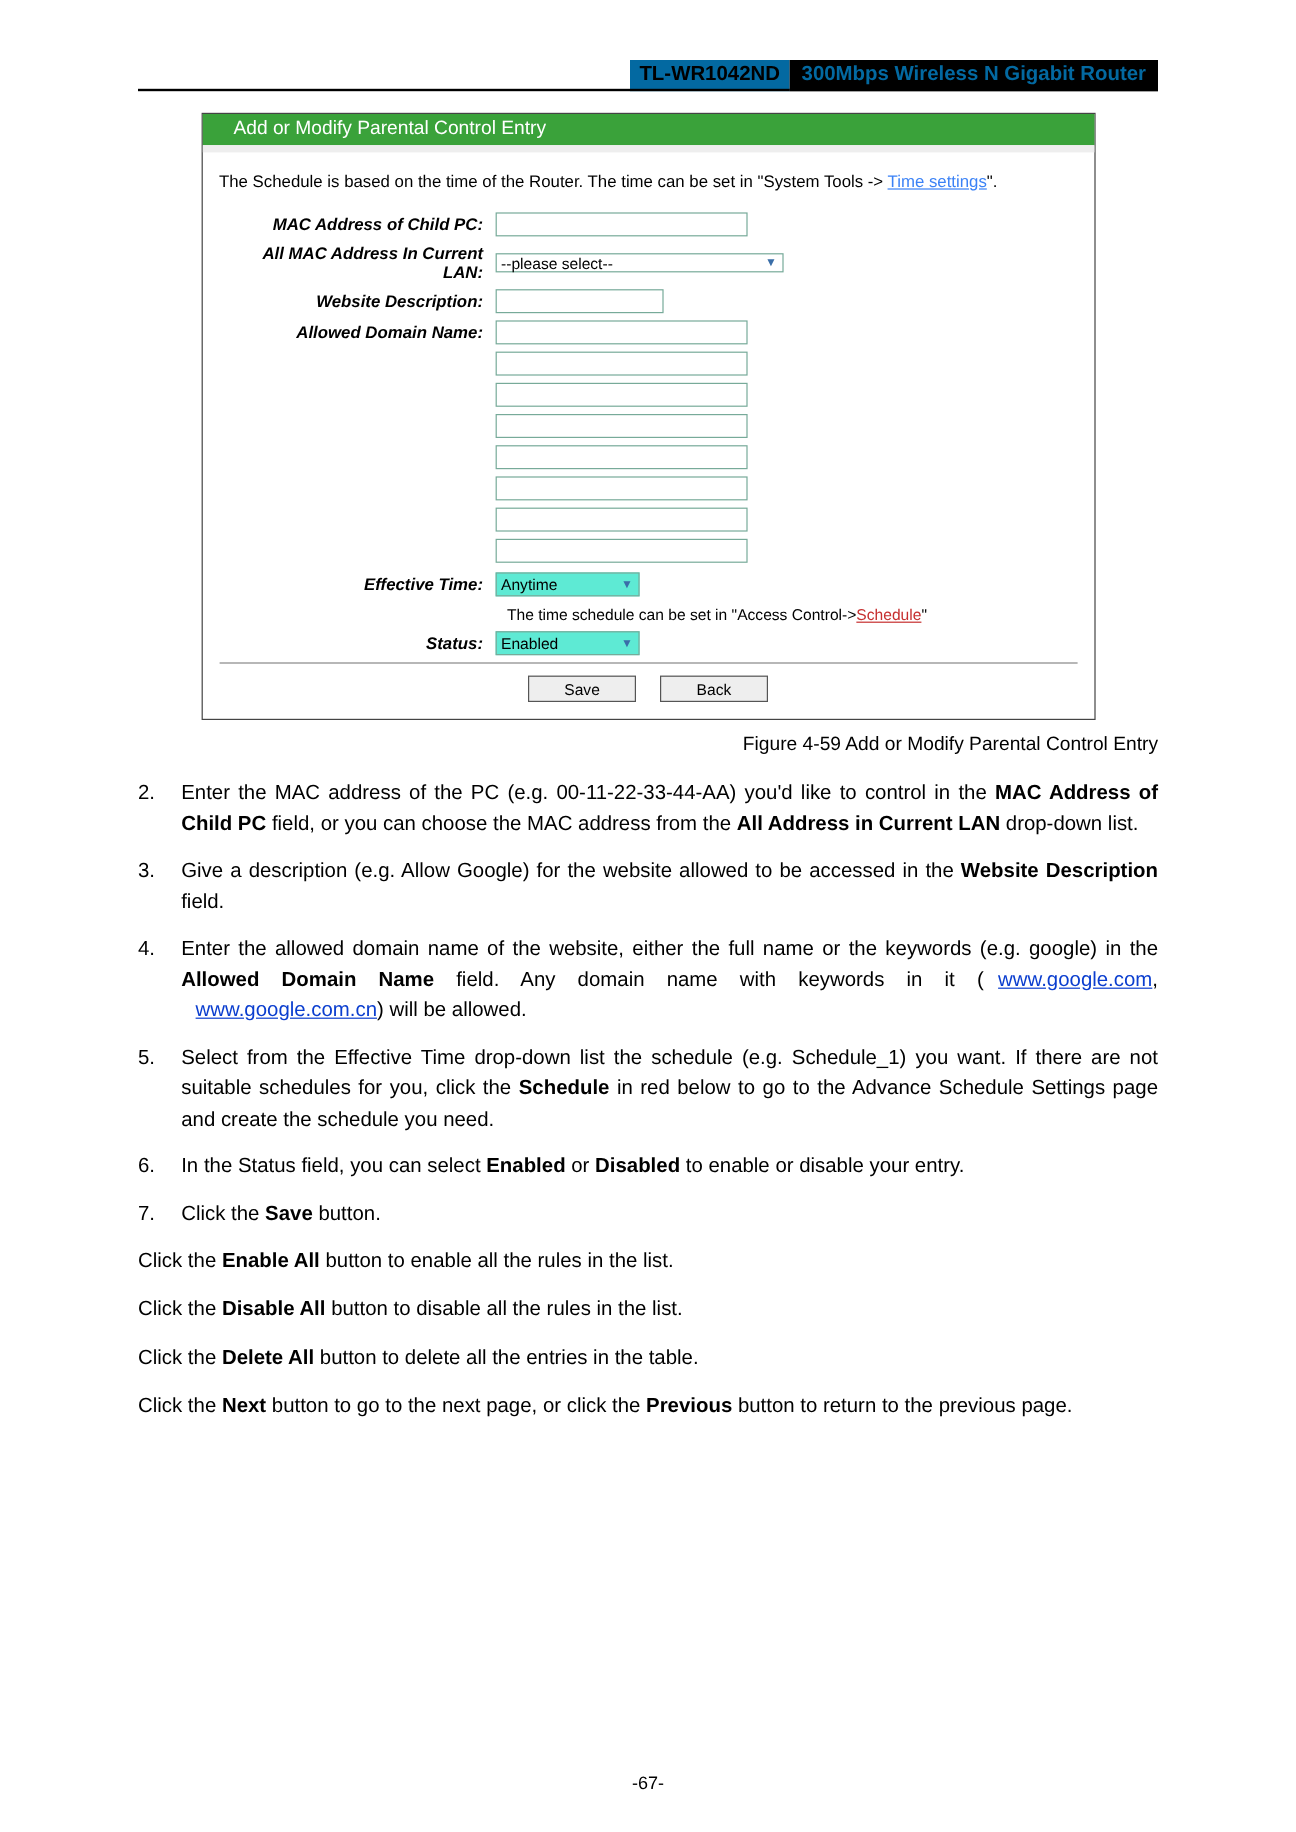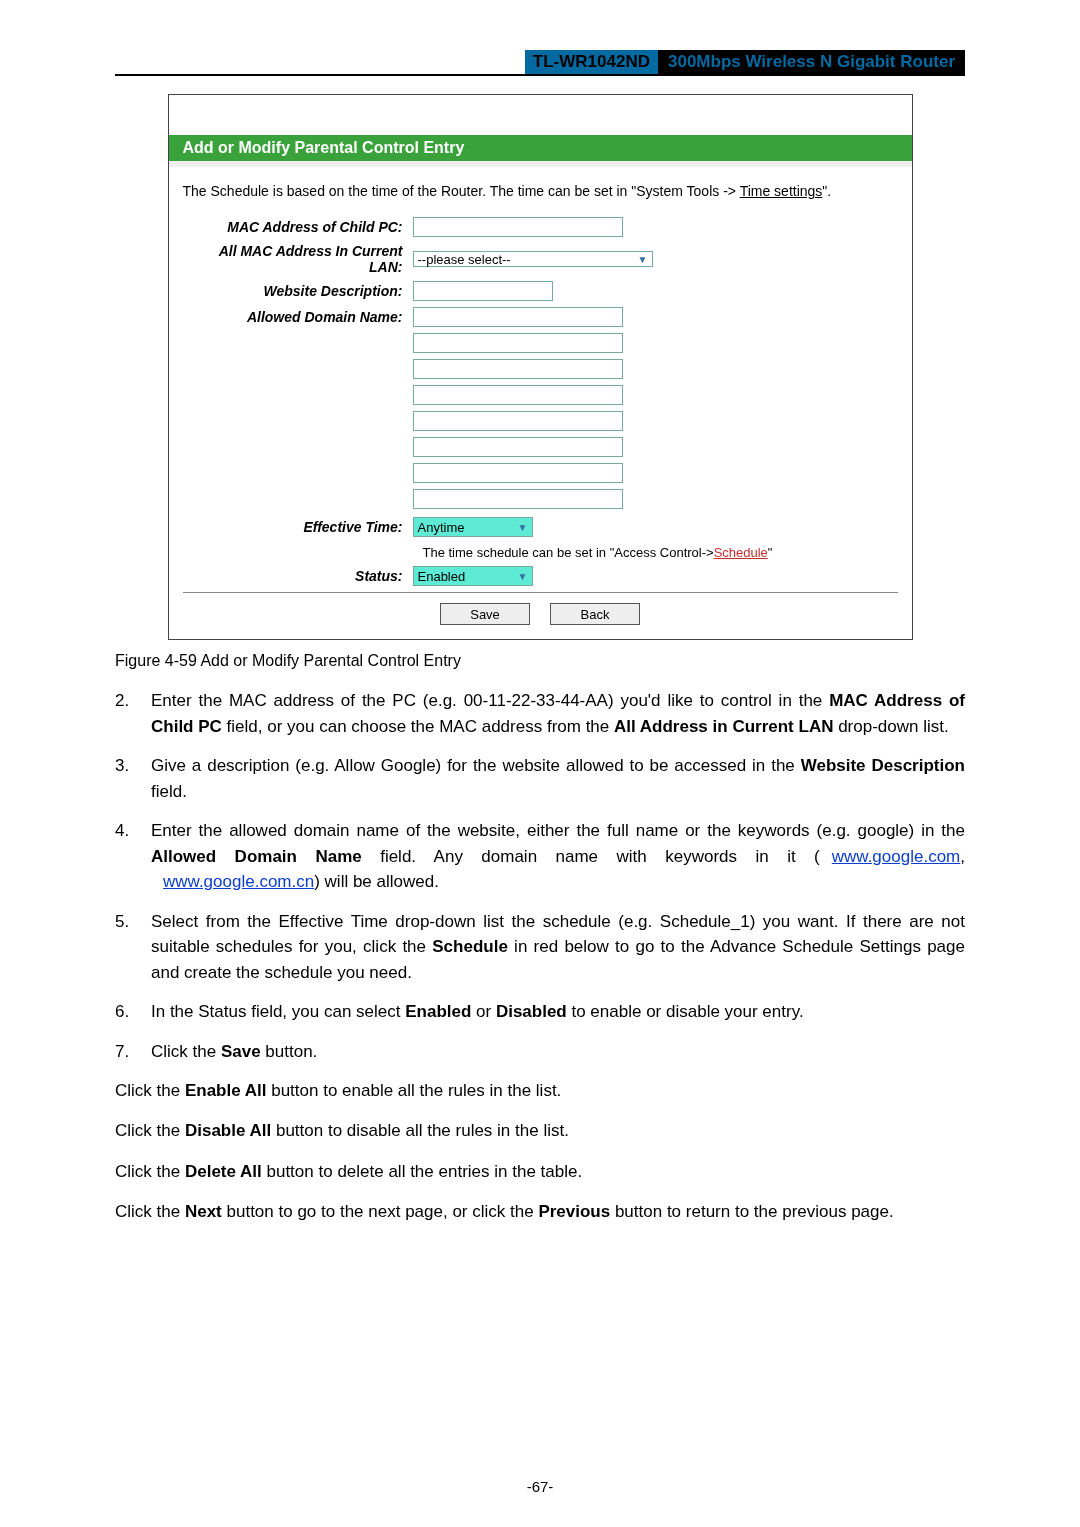--- a/index.html
+++ b/index.html
@@ -18,46 +18,45 @@
   .router-name { background: #000; color: #0369a1; font-weight: bold; font-size: 17px; padding: 2px 10px; border-bottom: 2px solid #000; }
 
   .figure-box {
     width: 745px;
     margin: 18px auto 12px auto;
     border: 1px solid #444;
   }
   .green-bar {
     background: #3aa23a;
     color: #fff;
-    font-weight: bold;
+    font-weight: normal;
     font-size: 16px;
-    padding: 4px 14px;
-    margin-top: 40px;
+    padding: 4px 26px;
   }
   .green-subbar {
     background: #eee;
     height: 6px;
   }
   .figure-inner {
     padding: 10px 14px 14px 14px;
     font-size: 14px;
   }
   .note-line { margin: 6px 0 18px; font-size: 14px; }
-  .note-line a, .form-row a, .hint a { color: #000000; text-decoration: underline; }
+  .note-line a, .form-row a, .hint a { color: #3b82f6; text-decoration: underline; }
   .form-table { width: 100%; }
   .form-row { display: flex; align-items: center; margin-bottom: 6px; }
   .form-label { width: 230px; text-align: right; font-weight: bold; font-size: 14px; padding-right: 10px; font-style: italic; }
   .form-field input[type=text] { width: 210px; height: 20px; border: 1px solid #7a9; font-size: 13px; }
   .wide-select { width: 240px; height: 16px; border: 1px solid #7a9; font-size: 13px; background:#fff;}
   .small-select { width: 120px; height: 20px; border: 1px solid #7a9; font-size: 13px; background:#5eead4;}
   .hint { font-size: 13px; margin-left: 240px; padding: 2px 0 6px; }
   .btn-row { border-top: 1px solid #888; margin-top: 4px; padding-top: 10px; text-align: center; }
   .btn-row button { width: 90px; height: 22px; border: 1px solid #555; background: #eee; font-size: 13px; margin: 0 8px; }
 
-  .figure-caption { text-align: left; font-size: 16px; margin: 12px 0 18px; }
+  .figure-caption { text-align: right; font-size: 16px; margin: 12px 0 18px; }
 
   ol.steps { list-style: none; padding: 0; margin: 0; }
   ol.steps > li { display: flex; margin-bottom: 14px; font-size: 17px; line-height: 1.5; text-align: justify;}
   ol.steps .num { width: 36px; flex-shrink: 0; }
   ol.steps .body { flex: 1; }
   p.para { font-size: 17px; line-height: 1.55; margin-bottom: 14px; text-align: justify;}
   a.blue { color: #0b3ecf; text-decoration: underline; margin-left: 12px; }
   b { font-weight: bold; }
 
   .pagenum { position: absolute; bottom: 32px; left: 0; right: 0; text-align: center; font-size: 15px; }

